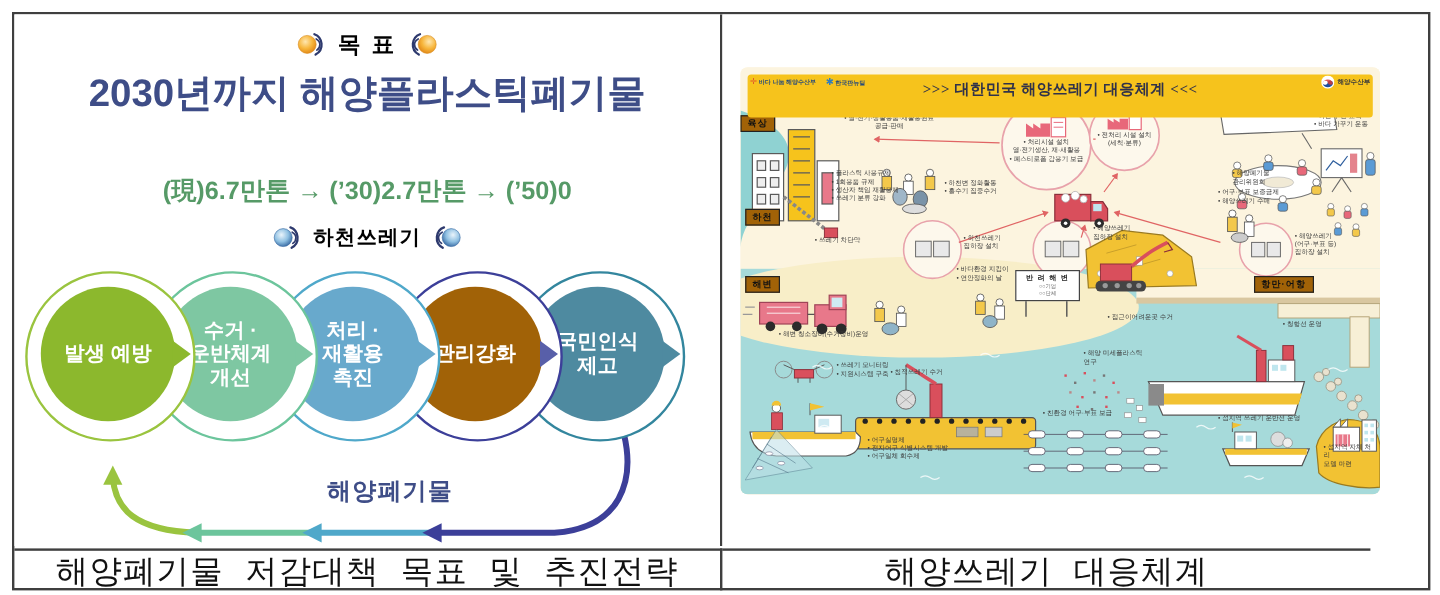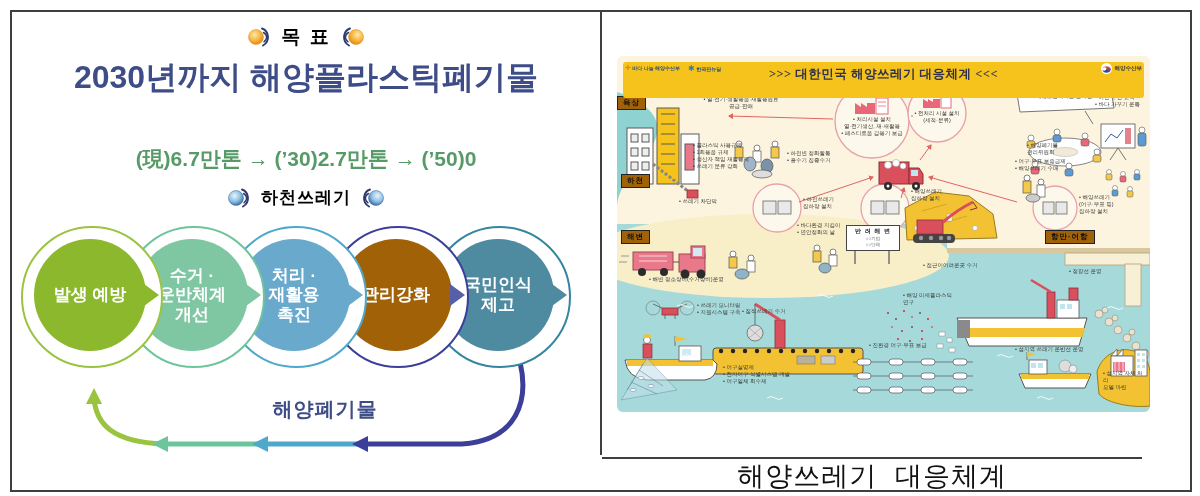--- a/index.html
+++ b/index.html
@@ -586,16 +586,17 @@
 모델 마련</div>
 
       <div class="sign">
         <div class="t">반 려 해 변</div>
         <div class="ln">○○기업
 ○○단체</div>
       </div>
     </div>
   </div>
 
+  <div class="cap l">해양폐기물 저감대책 목표 및 추진전략</div>
   <div class="cap r">해양쓰레기 대응체계</div>
 
 </div>
 </div>
 
 </body></html>

